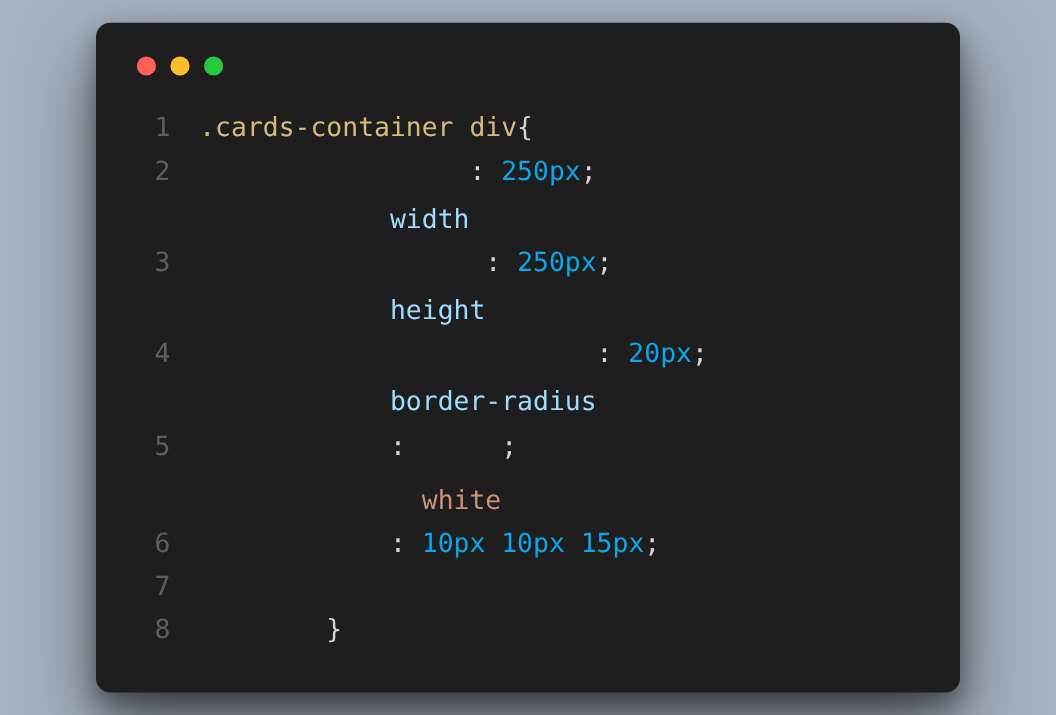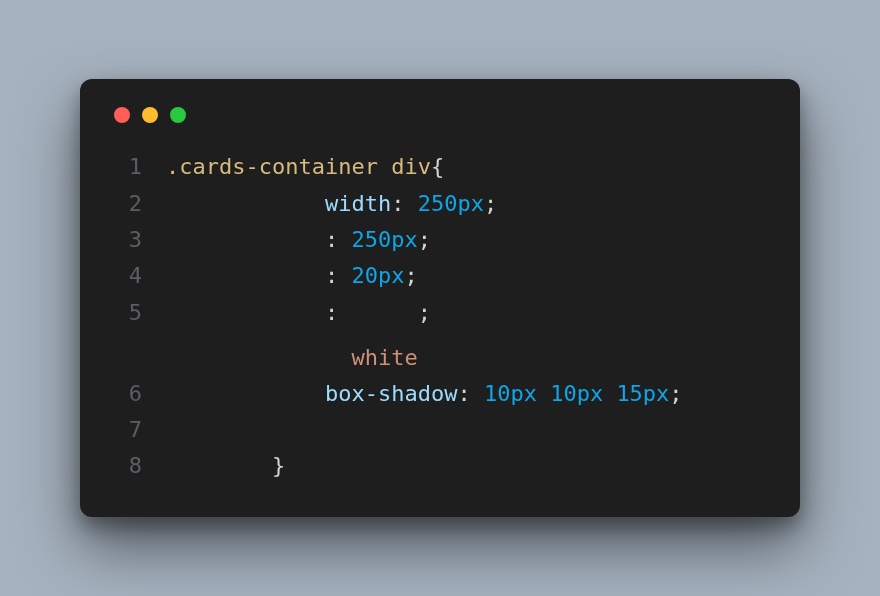--- a/index.html
+++ b/index.html
@@ -48,21 +48,21 @@
   .ln {
     width: 30px;
     color: #5a5f66;
     text-align: right;
     margin-right: 24px;
     user-select: none;
   }
   .tok-sel-class { color: #d7ba7d; text-align: right; }
   .tok-sel-tag   { color: #d7ba7d; }
   .tok-punc      { color: #d4d4d4; }
-  .tok-prop      { color: #9cdcfe; }
+  .tok-prop      { color: #9cdcfe; margin-top: 40px; }
   .tok-num       { color: #0ea5e9; }
   .tok-const     { color: #ce9178; margin-top: 45px; }
   .indent        { color: #d4d4d4; }
 </style>
 </head>
 <body>
 
 <div class="stage">
   <div class="window">
 
@@ -79,36 +79,36 @@
         <span class="tok-sel-class">.cards-container</span><span class="indent"> </span><span class="tok-sel-tag">div</span><span class="tok-punc">{</span>
       </div>
 
       <div class="line">
         <span class="ln">2</span>
         <span class="indent">            </span><span class="tok-prop">width</span><span class="tok-punc">:</span><span class="indent"> </span><span class="tok-num">250px</span><span class="tok-punc">;</span>
       </div>
 
       <div class="line">
         <span class="ln">3</span>
-        <span class="indent">            </span><span class="tok-punc">:</span><span class="indent"> </span><span class="tok-num">250px</span><span class="tok-punc">;</span>
+        <span class="indent">            </span><span class="tok-prop">height</span><span class="tok-punc">:</span><span class="indent"> </span><span class="tok-num">250px</span><span class="tok-punc">;</span>
       </div>
 
       <div class="line">
         <span class="ln">4</span>
-        <span class="indent">            </span><span class="tok-punc">:</span><span class="indent"> </span><span class="tok-num">20px</span><span class="tok-punc">;</span>
+        <span class="indent">            </span><span class="tok-prop">border-radius</span><span class="tok-punc">:</span><span class="indent"> </span><span class="tok-num">20px</span><span class="tok-punc">;</span>
       </div>
 
       <div class="line">
         <span class="ln">5</span>
         <span class="indent">            </span><span class="tok-punc">:</span><span class="indent"> </span><span class="tok-const">white</span><span class="tok-punc">;</span>
       </div>
 
       <div class="line">
         <span class="ln">6</span>
-        <span class="indent">            </span><span class="tok-prop">box-shadow</span><span class="tok-punc">:</span><span class="indent"> </span><span class="tok-num">10px</span><span class="indent"> </span><span class="tok-num">10px</span><span class="indent"> </span><span class="tok-num">15px</span><span class="tok-punc">;</span>
+        <span class="indent">            </span><span class="tok-punc">:</span><span class="indent"> </span><span class="tok-num">10px</span><span class="indent"> </span><span class="tok-num">10px</span><span class="indent"> </span><span class="tok-num">15px</span><span class="tok-punc">;</span>
       </div>
 
       <div class="line">
         <span class="ln">7</span>
       </div>
 
       <div class="line">
         <span class="ln">8</span>
         <span class="indent">        </span><span class="tok-punc">}</span>
       </div>

